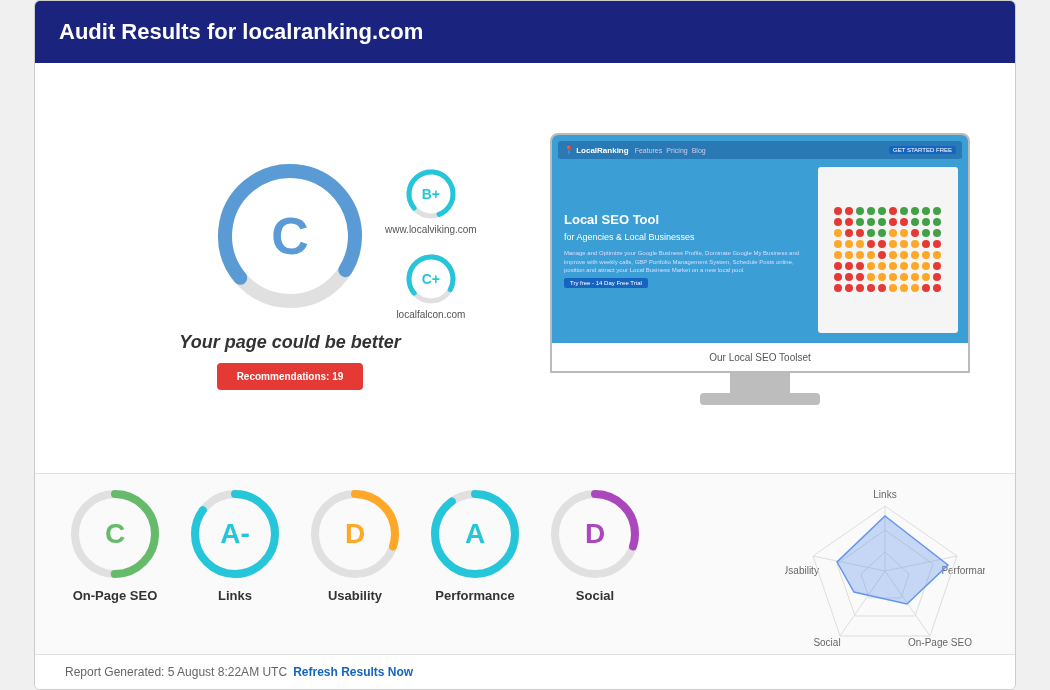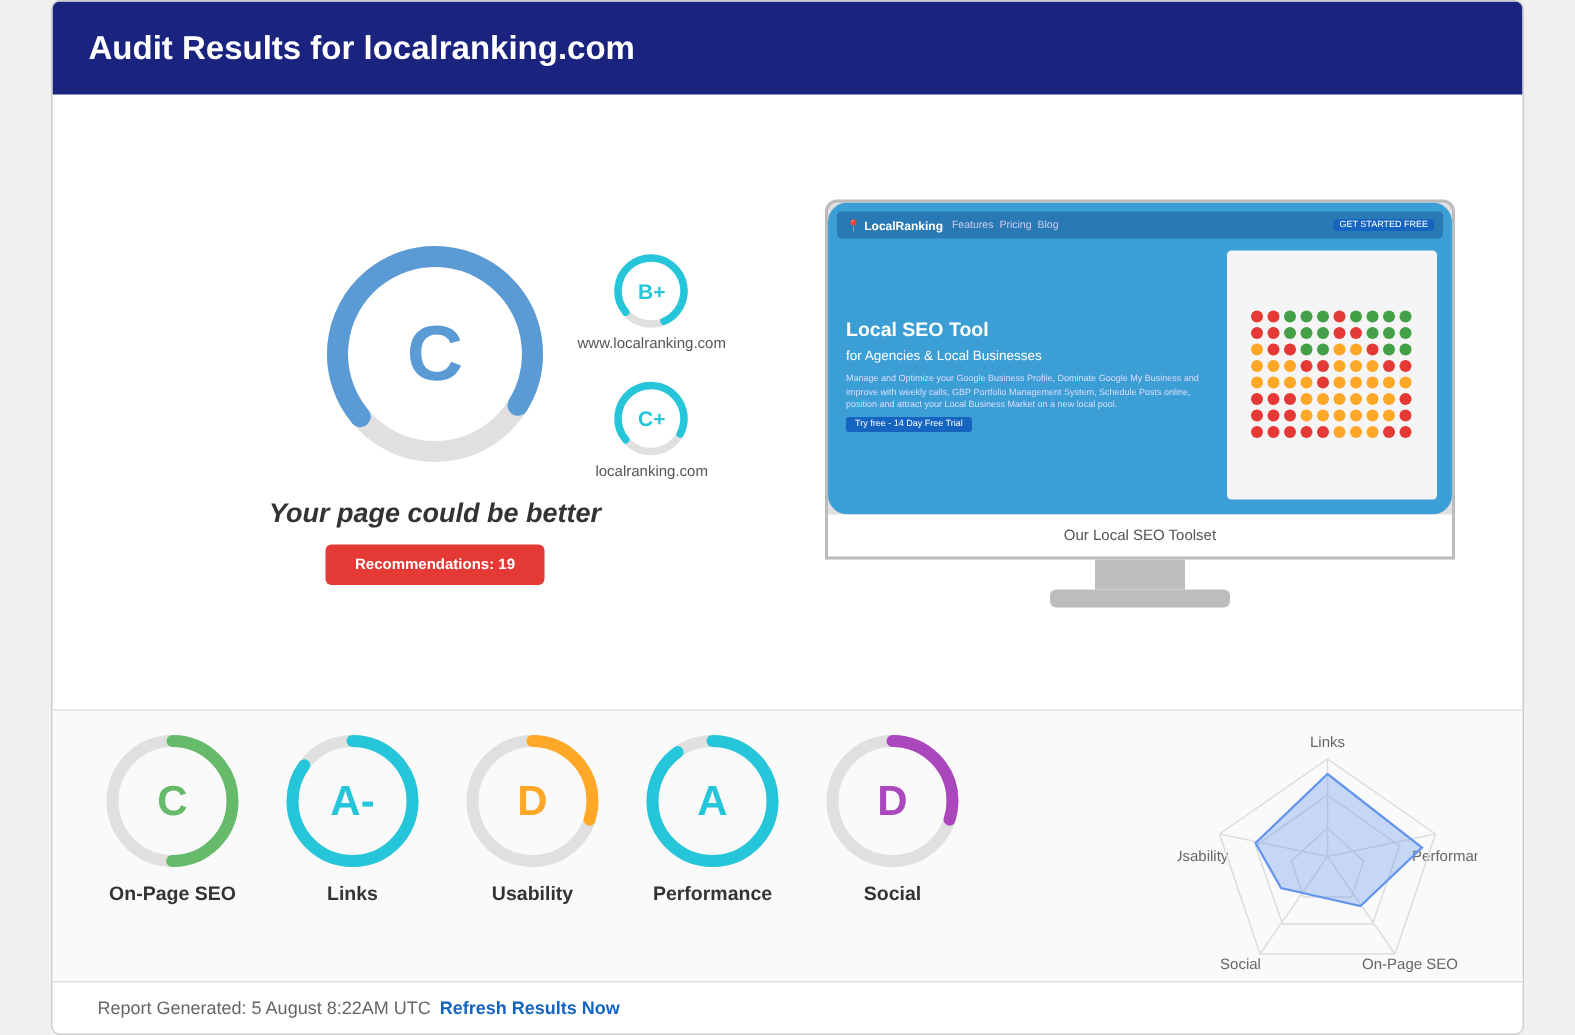--- a/index.html
+++ b/index.html
@@ -140,21 +140,20 @@
       overflow: hidden;
       display: flex;
       flex-direction: column;
     }
     .screen-inner {
       flex: 1;
       background: #3b9ed4;
       padding: 6px;
       display: flex;
       flex-direction: column;
-      border-radius: 13px;
     }
     .screen-navbar {
       background: #2979b5;
       height: 18px;
       border-radius: 3px;
       display: flex;
       align-items: center;
       padding: 0 6px;
       gap: 6px;
       margin-bottom: 4px;
@@ -351,31 +350,31 @@
 
           <div class="competitor-badges" style="position:absolute;left:155px;top:10px;">
             <div class="competitor-item">
               <div class="competitor-circle">
                 <svg width="56" height="56">
                   <circle cx="28" cy="28" r="22" fill="none" stroke="#e0e0e0" stroke-width="5"></circle>
                   <circle cx="28" cy="28" r="22" fill="none" stroke="#26c6da" stroke-width="5" stroke-dasharray="110 28" stroke-dashoffset="0" stroke-linecap="round" transform="rotate(-220 28 28)"></circle>
                 </svg>
                 <span class="competitor-grade" style="color:#26c6da;font-size:14px;">B+</span>
               </div>
-              <span class="competitor-url">www.localranking.com</span>
+              <span class="competitor-url">www.localviking.com</span>
             </div>
             <div class="competitor-item" style="margin-top:8px;">
               <div class="competitor-circle">
                 <svg width="56" height="56">
                   <circle cx="28" cy="28" r="22" fill="none" stroke="#e0e0e0" stroke-width="5"></circle>
                   <circle cx="28" cy="28" r="22" fill="none" stroke="#26c6da" stroke-width="5" stroke-dasharray="95 43" stroke-dashoffset="0" stroke-linecap="round" transform="rotate(-220 28 28)"></circle>
                 </svg>
                 <span class="competitor-grade" style="color:#26c6da;font-size:14px;">C+</span>
               </div>
-              <span class="competitor-url">localranking.com</span>
+              <span class="competitor-url">localfalcon.com</span>
             </div>
           </div>
         </div>
 
         <p class="page-message">Your page could be better</p>
         <div class="recommendations-badge">Recommendations: 19</div>
       </div>
 
       <div class="right-panel">
         <div class="monitor">

